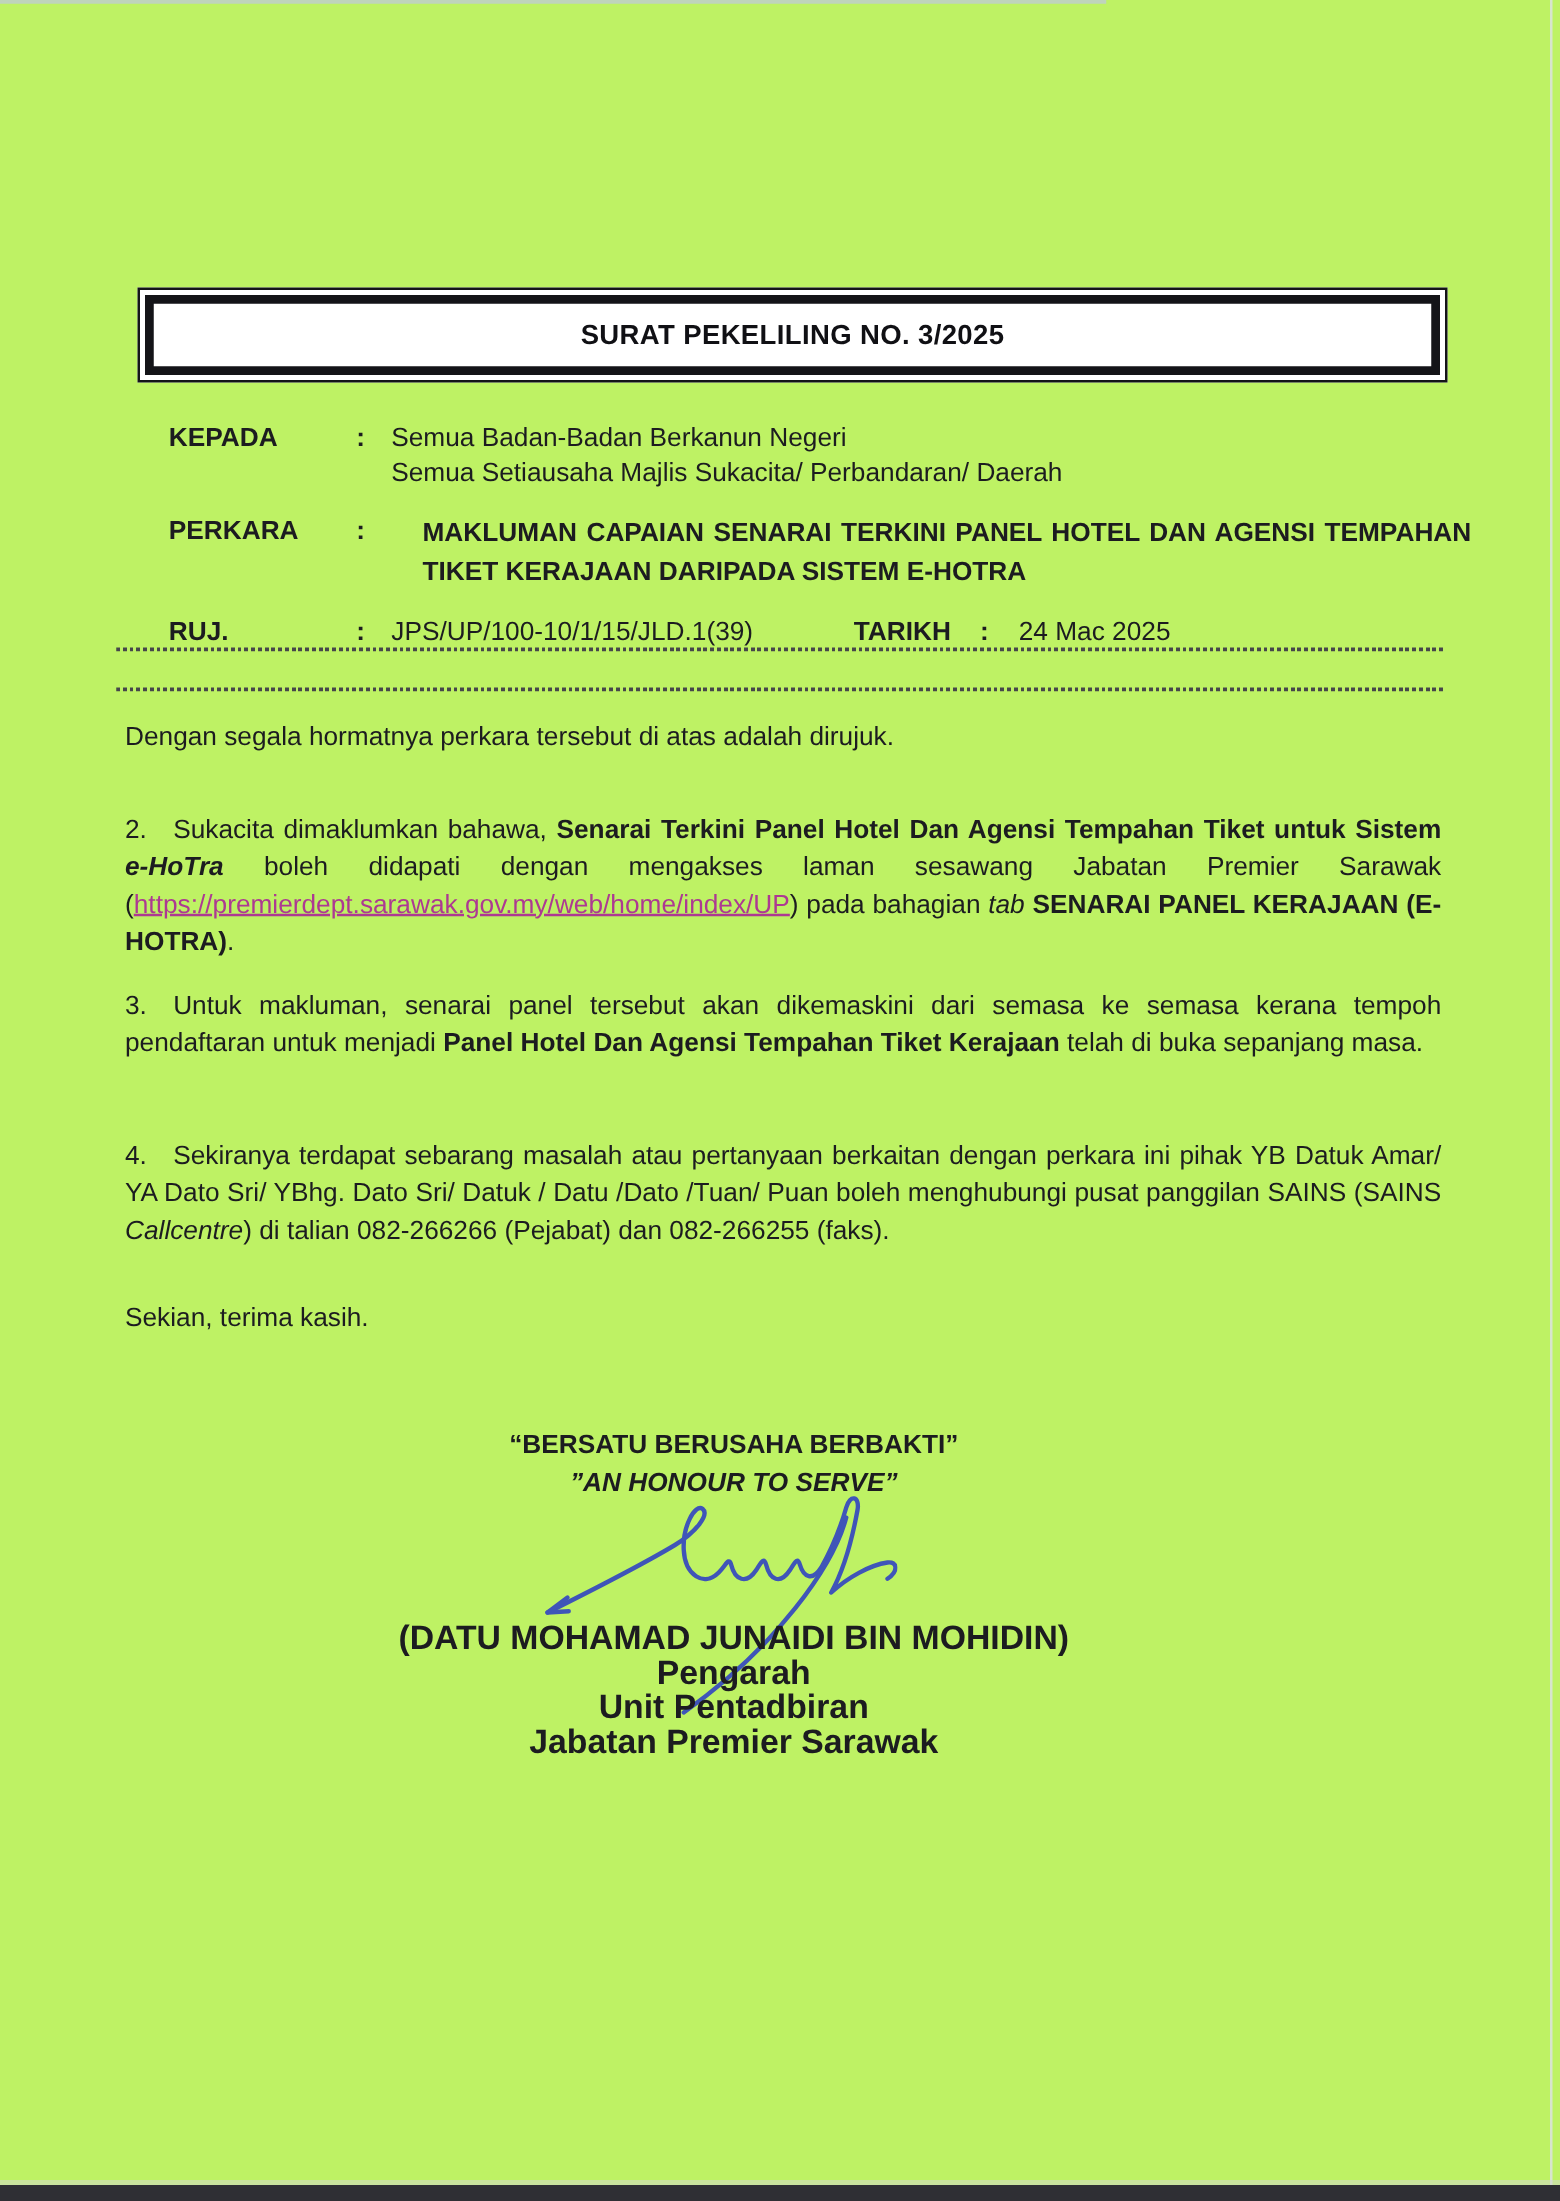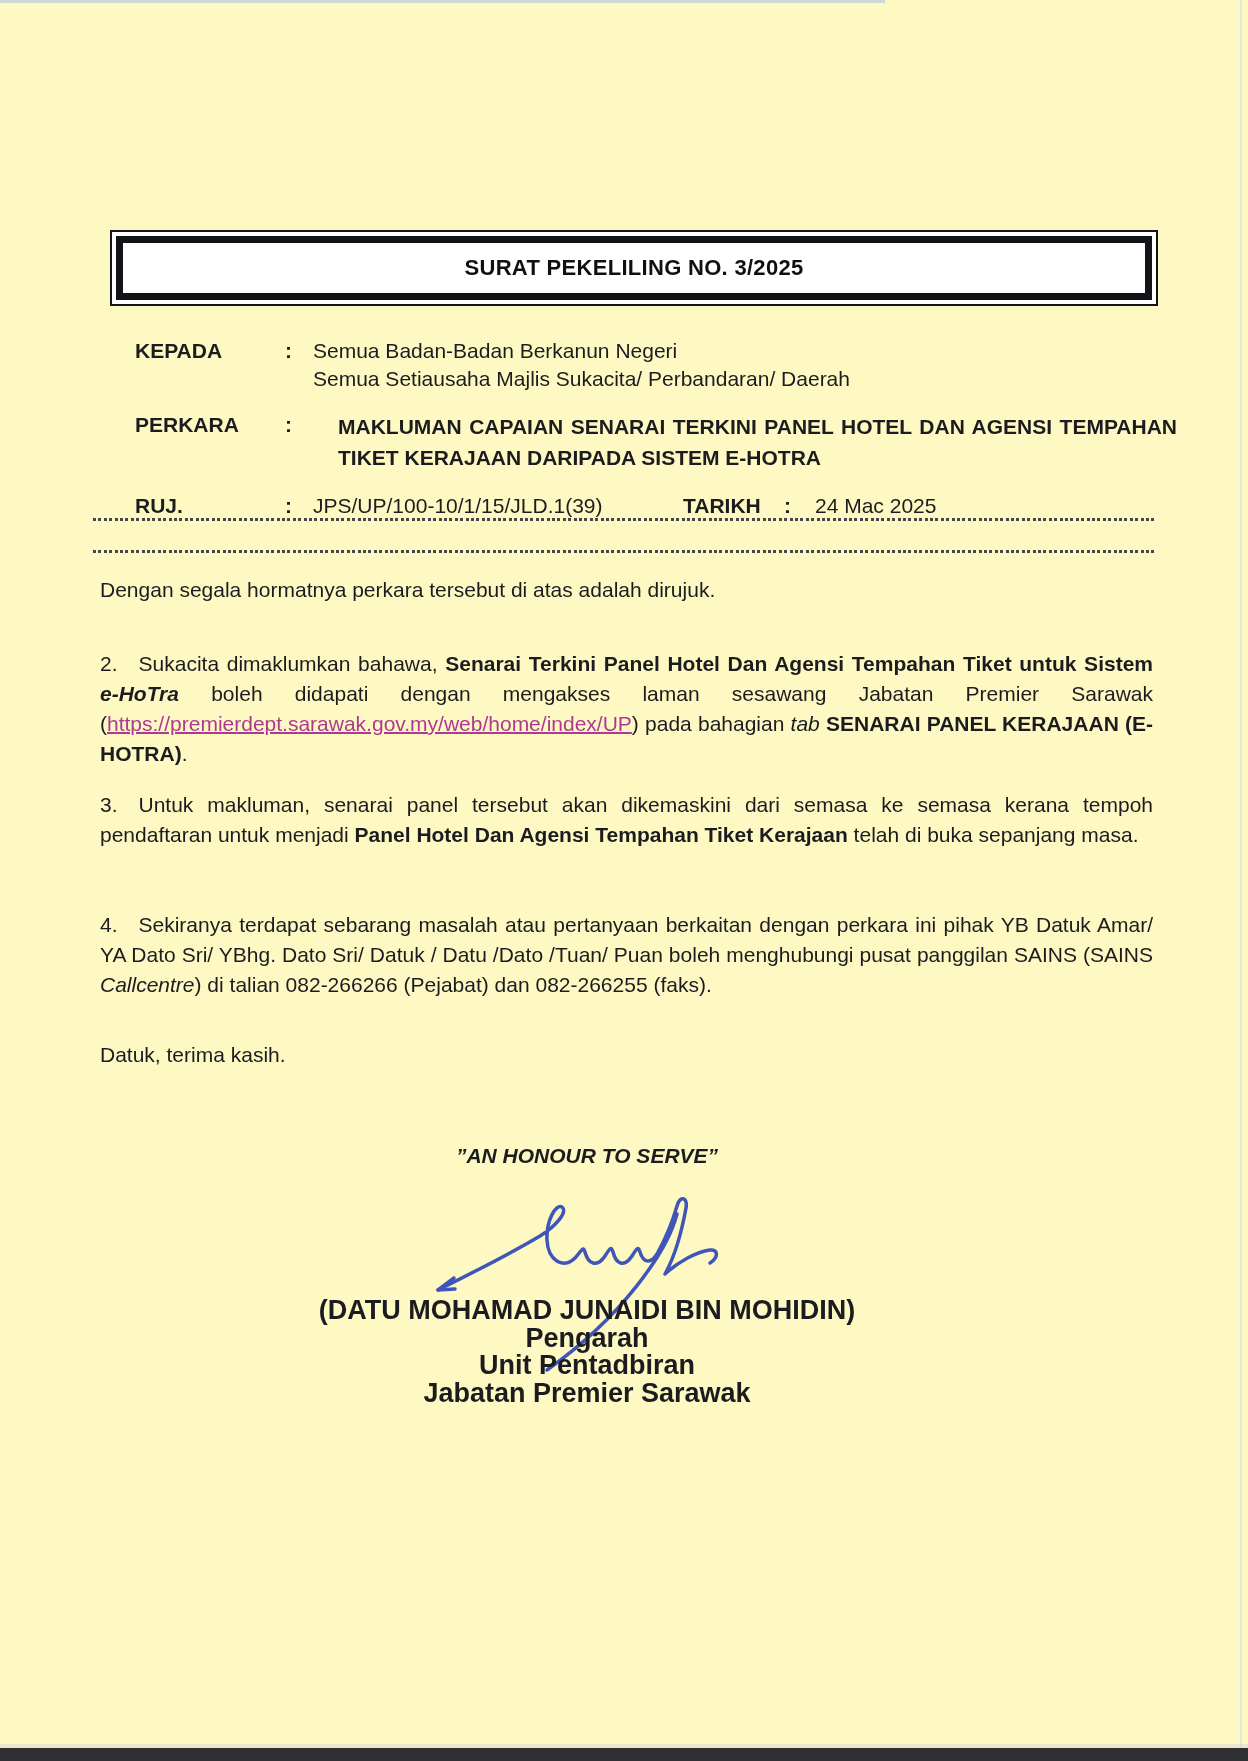--- a/index.html
+++ b/index.html
@@ -1,20 +1,20 @@
 <!DOCTYPE html>
 <html style="--link: #ad3992; --ink: #1c1c20; --signature: #3f55b8; --border: #141418;"><head>
 <meta charset="utf-8">
 <style>
   html,body{margin:0;padding:0;background:#e8e8e8;}
   .page{
     position:relative;
     width:1248px;height:1761px;
     margin:0 auto;
-    background:#fef9c3;
+    background:#bef264;
     overflow:hidden;
     font-family:"Liberation Sans","DejaVu Sans",sans-serif;
     color:var(--ink,#1c1c20);
   }
   
   .scan-top{position:absolute;top:0;left:0;width:885px;height:3px;background:#bfc9d8;opacity:.75;}
   .scan-right{position:absolute;top:0;right:6px;width:2px;height:100%;background:#dde1e7;opacity:.8;}
   .scan-bottom{position:absolute;bottom:0;left:0;width:100%;height:13px;background:#2f2f34;}
   .scan-bottom-soft{position:absolute;bottom:13px;left:0;width:100%;height:4px;background:#d6d6d8;opacity:.5;}
 
@@ -111,23 +111,24 @@
     <span class="tarikh-value">24 Mac 2025</span>
   </div>
 
   <div class="rule rule-1"></div>
   <div class="rule rule-2"></div>
 
   <div class="para p1"><span class="seg-plain">Dengan segala hormatnya perkara tersebut di atas adalah dirujuk.</span></div>
   <div class="para p2 justify"><span class="para-num">2.</span><span class="para-gap"></span><span class="seg-plain">Sukacita dimaklumkan bahawa, </span><span class="seg-bold">Senarai Terkini Panel Hotel Dan Agensi Tempahan Tiket untuk Sistem </span><span class="seg-bolditalic">e-HoTra</span><span class="seg-plain"> boleh didapati dengan mengakses laman sesawang Jabatan Premier Sarawak (</span><a href="#" class="doc-link">https://premierdept.sarawak.gov.my/web/home/index/UP</a><span class="seg-plain">) pada bahagian </span><span class="seg-italic">tab</span><span class="seg-plain"> </span><span class="seg-bold">SENARAI PANEL KERAJAAN (E-HOTRA)</span><span class="seg-plain">.</span></div>
   <div class="para p3 justify"><span class="para-num">3.</span><span class="para-gap"></span><span class="seg-plain">Untuk makluman, senarai panel tersebut akan dikemaskini dari semasa ke semasa kerana tempoh pendaftaran untuk menjadi </span><span class="seg-bold">Panel Hotel Dan Agensi Tempahan Tiket Kerajaan</span><span class="seg-plain"> telah di buka sepanjang masa.</span></div>
   <div class="para p4 justify"><span class="para-num">4.</span><span class="para-gap"></span><span class="seg-plain">Sekiranya terdapat sebarang masalah atau pertanyaan berkaitan dengan perkara ini pihak YB Datuk Amar/ YA Dato Sri/ YBhg. Dato Sri/ Datuk / Datu /Dato /Tuan/ Puan boleh menghubungi pusat panggilan SAINS (SAINS </span><span class="seg-italic">Callcentre</span><span class="seg-plain">) di talian 082-266266 (Pejabat) dan 082-266255 (faks).</span></div>
-  <div class="para p5"><span class="seg-plain">Datuk, terima kasih.</span></div>
+  <div class="para p5"><span class="seg-plain">Sekian, terima kasih.</span></div>
 
   <div class="motto">
+    <div class="motto-my">“BERSATU BERUSAHA BERBAKTI”</div>
     <div class="motto-en">”AN HONOUR TO SERVE”</div>
   </div>
 
   <svg class="signature-svg" viewBox="0 0 300 185" fill="none" style="stroke:var(--signature,#3f55b8);stroke-width:3.5;stroke-linecap:round;stroke-linejoin:round;">
     <path d="M 20,100 C 52,84 92,64 122,46 C 138,36 150,22 144,17 C 138,13 128,31 129,50 C 130,70 145,80 157,68 C 163,62 165,55 167,62 C 170,74 179,78 187,66 C 191,60 193,55 195,62 C 198,74 206,78 214,66 C 218,60 220,55 222,62 C 225,72 232,75 239,64 C 248,48 255,30 259,16 C 262,5 270,7 268,18 C 264,40 257,66 247,84 C 260,72 278,62 292,60 C 300,59 301,67 292,73"></path>
     <path d="M 259,24 C 249,62 204,127 129,180"></path>
     <path d="M 20,100 L 36,88 M 20,100 L 37,99"></path>
   </svg>
 
   <div class="sign-block">

